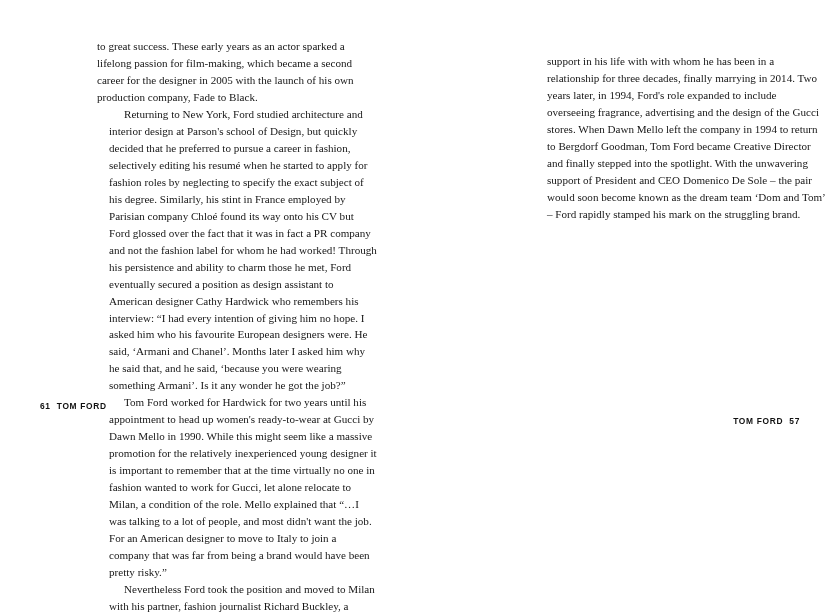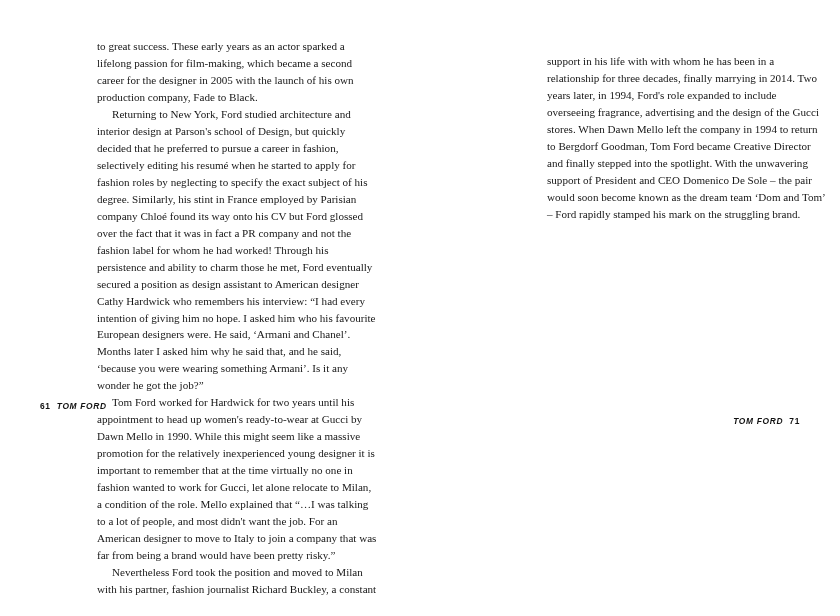--- a/index.html
+++ b/index.html
@@ -41,39 +41,39 @@
     color: #161616;
   }
   .page-left .col-text  { left: 97px; }
   .page-right .col-text { left: 127px; }
 
   .col-text p {
     margin: 0;
   }
   .col-text p.indent {
     text-indent: 15px;
+    margin-left: 12px;
   }
 
   
   .folio {
     position: absolute;
     bottom: 21px;
     font-family: "Liberation Sans", sans-serif;
     font-size: 8.4px;
     letter-spacing: 0.7px;
     color: #111;
   }
   .folio-left  { left: 40px; }
   .folio-right { right: 40px; }
   .folio .num {
     font-weight: bold;
   }
   .folio .title {
     font-weight: bold;
-    font-style: italic;
   }
   .folio-left .num  { margin-right: 6px; }
   .folio-right .num { margin-left: 6px; }
 </style>
 </head>
 <body>
 
 <div class="spread">
 
   <div class="page page-left">
@@ -87,17 +87,17 @@
       <span class="num">61</span><span class="title">TOM FORD</span>
     </div>
   </div>
 
   <div class="page page-right">
     <div class="col-text">
       <p>support in his life with with whom he has been in a relationship for three decades, finally marrying in 2014. Two years later, in 1994, Ford's role expanded to include overseeing fragrance, advertising and the design of the Gucci stores. When Dawn Mello left the company in 1994 to return to Bergdorf Goodman, Tom Ford became Creative Director and finally stepped into the spotlight. With the unwavering support of President and CEO Domenico De Sole – the pair would soon become known as the dream team ‘Dom and Tom’ –  Ford rapidly stamped his mark on the struggling brand.</p>
     </div>
 
     <div class="folio folio-right">
-      <span class="title">TOM FORD</span><span class="num">71</span>
+      <span class="title">TOM FORD</span><span class="num">57</span>
     </div>
   </div>
 
 </div>
 
 </body></html>

